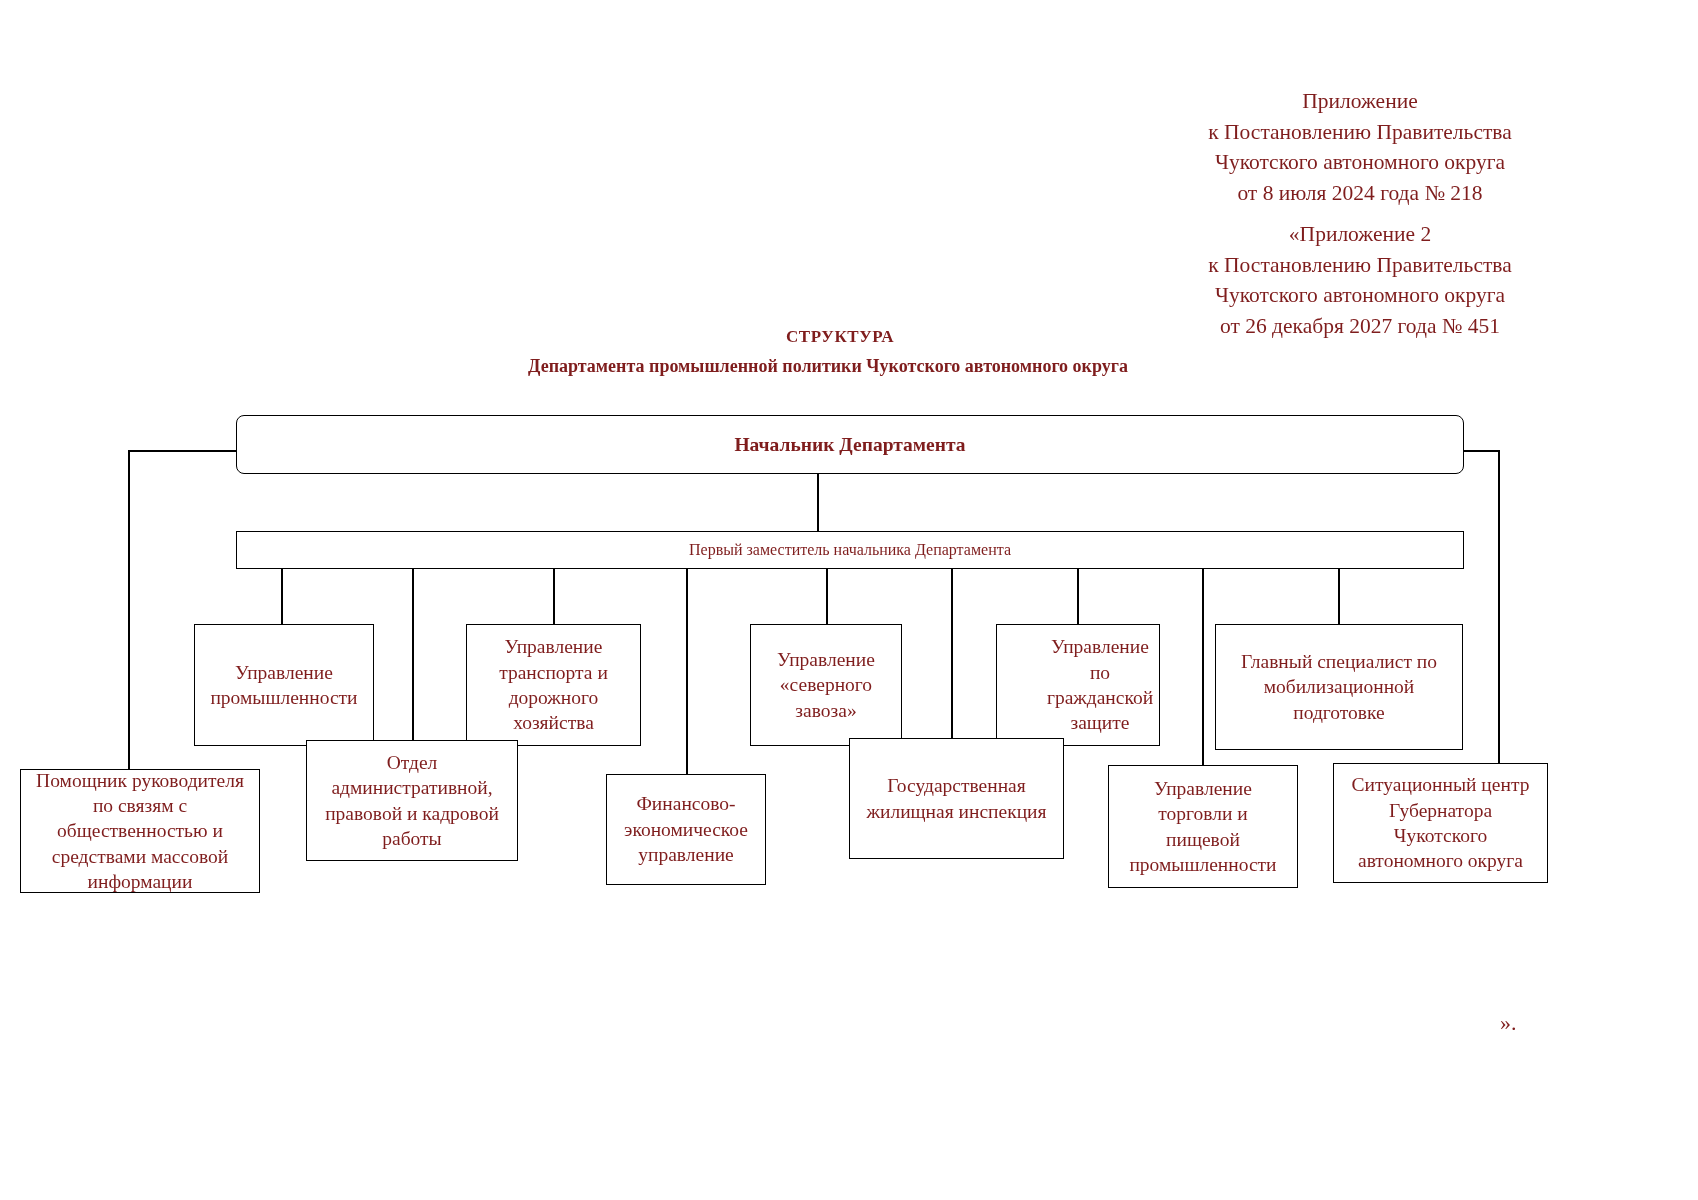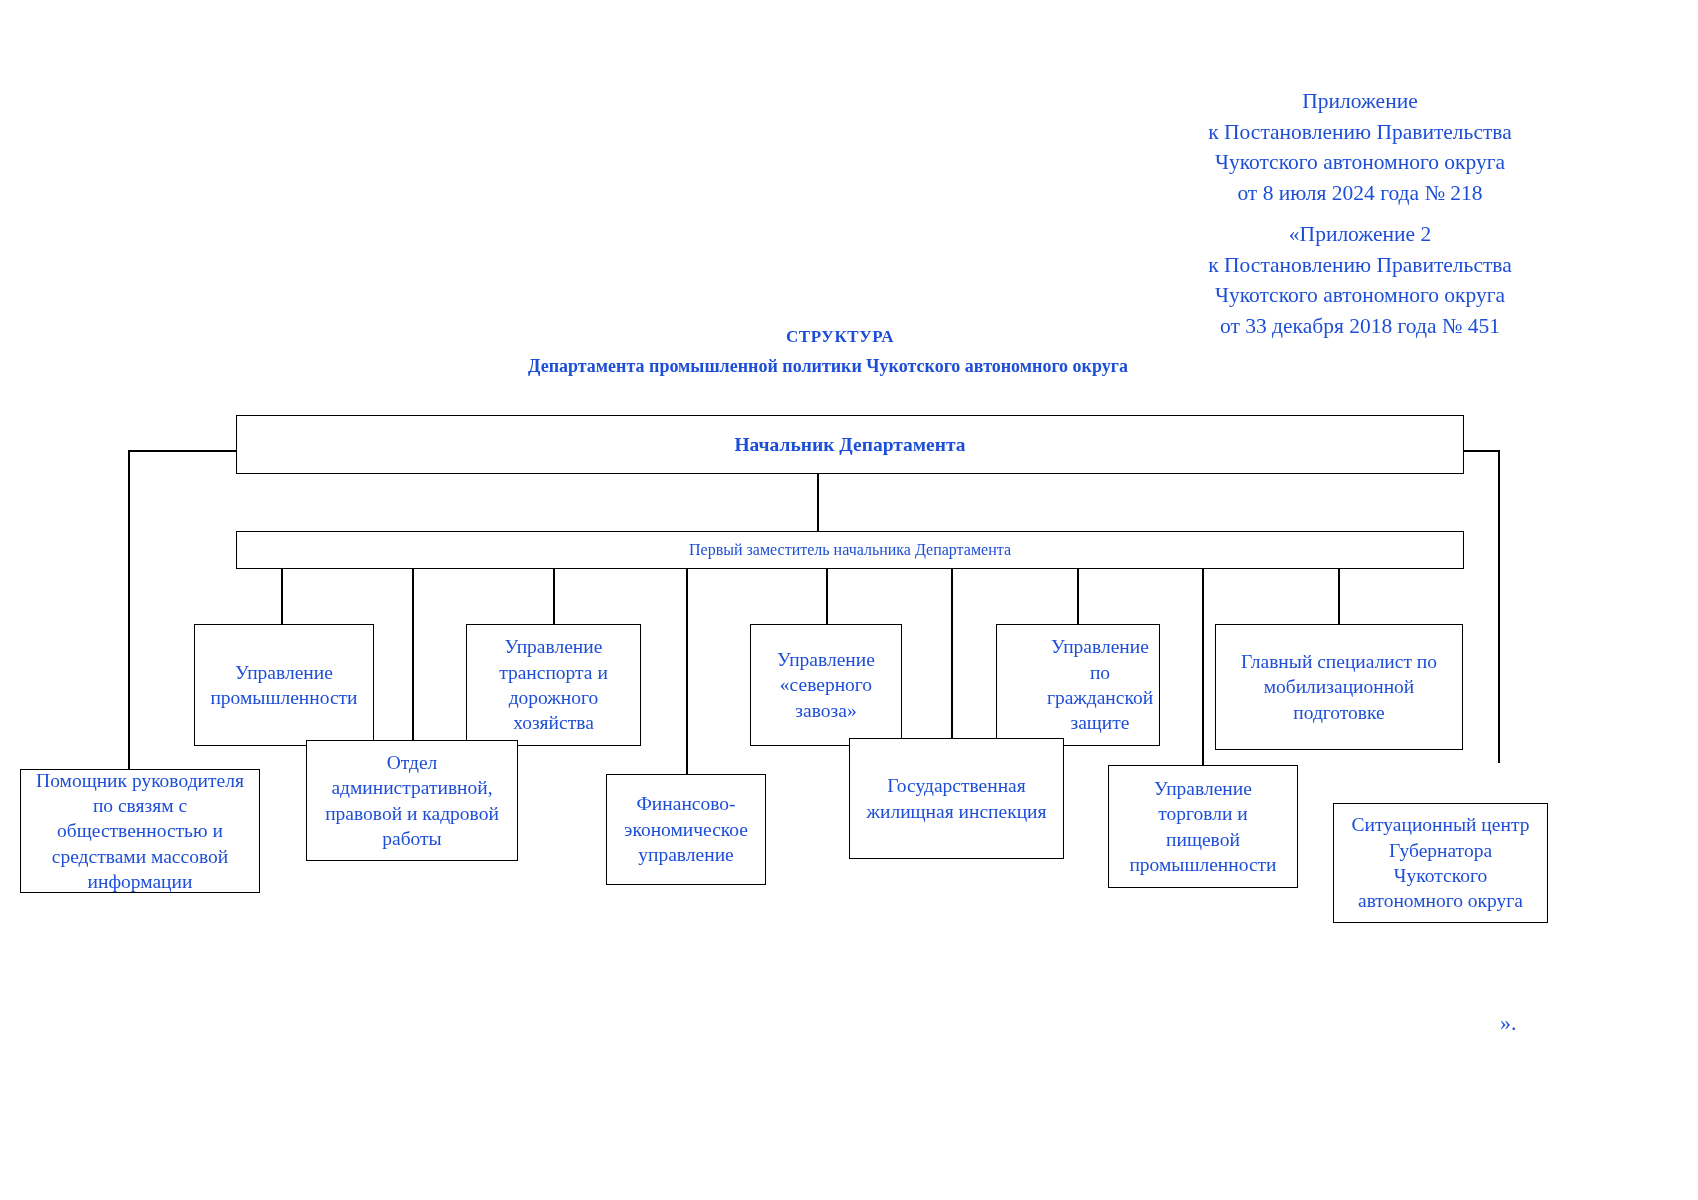--- a/index.html
+++ b/index.html
@@ -6,21 +6,21 @@
     margin: 0;
     padding: 0;
     background: #ffffff;
   }
   #page {
     position: relative;
     width: 1698px;
     height: 1124px;
     background: #ffffff;
     font-family: "Liberation Serif", "DejaVu Serif", serif;
-    color: #1d4ed8;
+    color: #7f1d1d;
     overflow: hidden;
   }
 
   
   .hdr-block {
     position: absolute;
     text-align: center;
     font-size: 21.5px;
     line-height: 1.42;
     white-space: pre-line;
@@ -57,21 +57,21 @@
     display: flex;
     align-items: center;
     justify-content: center;
     text-align: center;
     font-size: 19.5px;
     line-height: 1.3;
     z-index: 3;
     white-space: pre-line;
     padding: 2px 4px;
   }
-  .node.bold { font-weight: bold; }
+  .node.bold { font-weight: bold; border-radius: 8px; }
   .node.lvl1 { font-size: 16px; }
 
   .conn {
     position: absolute;
     background: #000000;
     z-index: 1;
   }
   .conn.v { width: 1.6px; }
   .conn.h { height: 1.6px; }
 
@@ -88,21 +88,21 @@
 <div id="page">
 
   <div class="hdr-block" id="hdr-ref-1">Приложение
 к Постановлению Правительства
 Чукотского автономного округа
 от  8  июля 2024 года №  218</div>
 
   <div class="hdr-block" id="hdr-ref-2">«Приложение 2
 к Постановлению Правительства
 Чукотского автономного округа
-от 33 декабря 2018 года № 451</div>
+от 26 декабря 2027 года № 451</div>
 
   <div class="title-line" id="doc-title">СТРУКТУРА</div>
 
   <div class="title-line" id="doc-subtitle">Департамента промышленной политики Чукотского автономного округа</div>
 
   <div id="chart">
 
     <div class="conn v" style="left:817px; top:474px; height:59px;"></div>
 
     <div class="conn h" style="left:128px; top:450px; width:108px;"></div>
@@ -165,21 +165,21 @@
 управление</div>
 
     <div class="node" style="left:849px; top:738px; width:215px; height:121px;">Государственная
 жилищная инспекция</div>
 
     <div class="node" style="left:1108px; top:765px; width:190px; height:123px;">Управление
 торговли и
 пищевой
 промышленности</div>
 
-    <div class="node" style="left:1333px; top:763px; width:215px; height:120px;margin-top:40px;">Ситуационный центр
+    <div class="node" style="left:1333px; top:763px; width:215px; height:120px;">Ситуационный центр
 Губернатора
 Чукотского
 автономного округа</div>
 
   </div>
 
   <div id="closing-quote">».</div>
 
 </div>
 

